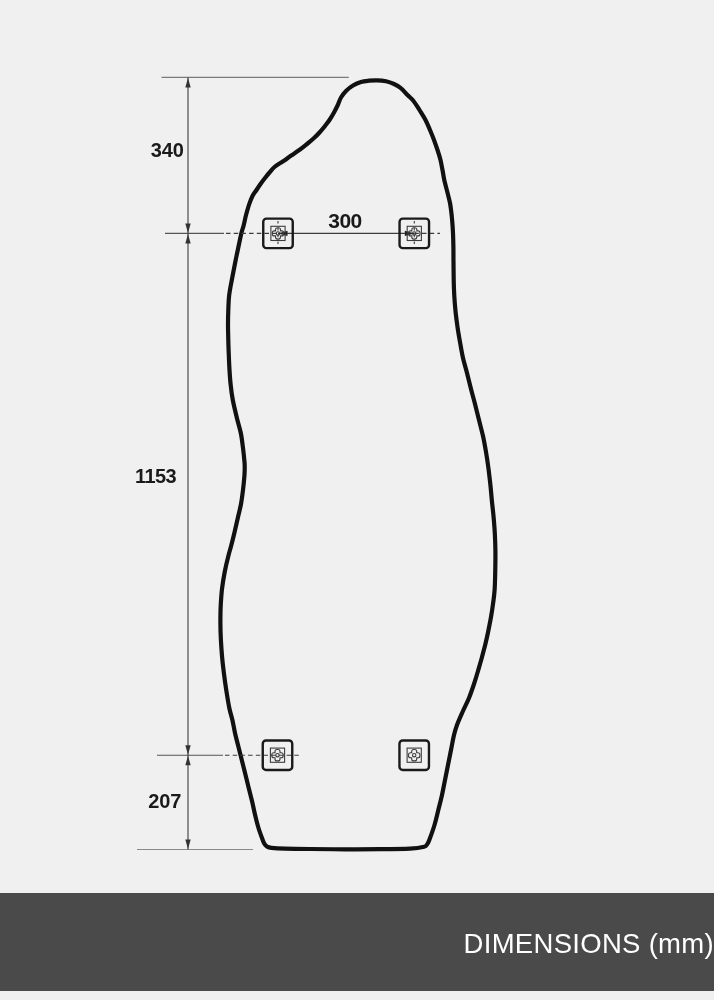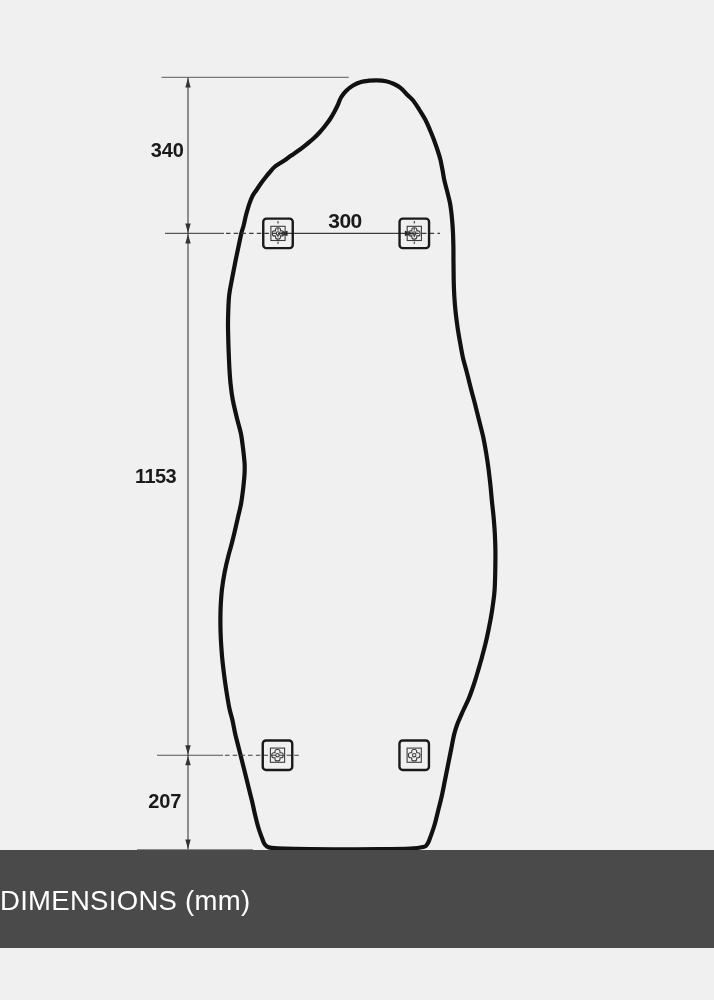--- a/index.html
+++ b/index.html
@@ -1,18 +1,18 @@
 <!DOCTYPE html>
 <html><head>
 <meta charset="utf-8">
 <style>
 html,body{margin:0;padding:0;}
 body{width:714px;height:1000px;background:#f0f0f0;font-family:"Liberation Sans",sans-serif;overflow:hidden;position:relative;}
 #stage{position:absolute;left:0;top:0;}
-#footer{position:absolute;left:0;top:850px;width:714px;height:98px;background:#4a4a4a;display:flex;align-items:center;justify-content:flex-start;}
+#footer{position:absolute;left:0;top:893px;width:714px;height:98px;background:#4a4a4a;display:flex;align-items:center;justify-content:flex-end;}
 #footer span{color:#fff;font-size:27.5px;letter-spacing:0.3px;position:relative;top:1.5px;}
 </style>
 </head>
 <body>
 
 <svg id="stage" width="714" height="902" viewBox="0 0 714 902">
 
   <path id="blob" d="M 377.0 80.3 C 379.8 80.4 383.2 80.7 386.0 81.3 C 388.8 81.9 391.6 82.9 394.0 84.0 C 396.4 85.1 398.2 86.0 400.5 87.8 C 402.8 89.6 405.3 92.8 407.5 95.0 C 409.7 97.2 411.5 98.5 413.5 101.0 C 415.5 103.5 417.5 106.8 419.5 110.0 C 421.5 113.2 423.8 116.7 425.5 120.0 C 427.2 123.3 428.6 126.7 430.0 130.0 C 431.4 133.3 432.8 136.7 434.0 140.0 C 435.2 143.3 436.4 146.7 437.5 150.0 C 438.6 153.3 439.7 156.7 440.5 160.0 C 441.3 163.3 441.8 166.5 442.5 170.0 C 443.2 173.5 443.6 177.2 444.5 181.0 C 445.4 184.8 446.7 189.3 447.6 193.0 C 448.5 196.7 449.4 199.8 450.0 203.0 C 450.6 206.2 450.9 209.0 451.3 212.0 C 451.7 215.0 451.9 217.5 452.2 221.0 C 452.5 224.5 452.8 228.7 453.0 233.0 C 453.2 237.3 453.3 242.2 453.4 247.0 C 453.5 251.8 453.4 256.5 453.5 262.0 C 453.6 267.5 453.6 274.3 453.7 280.0 C 453.8 285.7 454.0 290.8 454.3 296.0 C 454.6 301.2 455.0 305.8 455.5 311.0 C 456.0 316.2 456.8 321.8 457.5 327.0 C 458.2 332.2 459.1 336.8 460.0 342.0 C 460.9 347.2 461.8 352.8 463.0 358.0 C 464.2 363.2 465.7 367.8 467.0 373.0 C 468.3 378.2 469.7 383.8 471.0 389.0 C 472.3 394.2 473.7 398.8 475.0 404.0 C 476.3 409.2 477.7 414.7 479.0 420.0 C 480.3 425.3 481.8 430.7 483.0 436.0 C 484.2 441.3 485.1 446.7 486.0 452.0 C 486.9 457.3 487.7 462.7 488.4 468.0 C 489.1 473.3 489.7 478.7 490.3 484.0 C 490.9 489.3 491.3 494.7 491.8 500.0 C 492.3 505.3 493.0 510.5 493.5 516.0 C 494.0 521.5 494.5 527.3 494.8 533.0 C 495.1 538.7 495.3 544.2 495.4 550.0 C 495.5 555.8 495.4 561.3 495.3 568.0 C 495.2 574.7 495.0 584.0 494.6 590.0 C 494.2 596.0 493.6 599.5 493.0 604.0 C 492.4 608.5 491.8 612.7 491.0 617.0 C 490.2 621.3 489.4 625.5 488.5 630.0 C 487.6 634.5 486.5 639.5 485.4 644.0 C 484.3 648.5 483.2 652.5 482.0 657.0 C 480.8 661.5 479.3 666.5 478.0 671.0 C 476.7 675.5 475.5 679.5 474.0 684.0 C 472.5 688.5 470.8 693.5 469.0 698.0 C 467.2 702.5 465.0 706.5 463.0 711.0 C 461.0 715.5 458.5 721.0 457.0 725.0 C 455.5 729.0 455.0 730.8 454.0 735.0 C 453.0 739.2 452.0 745.0 451.0 750.0 C 450.0 755.0 449.0 760.0 448.0 765.0 C 447.0 770.0 446.0 775.0 445.0 780.0 C 444.0 785.0 443.1 790.0 442.0 795.0 C 440.9 800.0 439.6 805.0 438.3 810.0 C 437.1 815.0 436.0 820.0 434.5 825.0 C 433.0 830.0 430.5 836.8 429.3 840.0 C 428.1 843.2 428.1 843.1 427.2 844.2 C 426.3 845.3 427.1 846.0 424.2 846.7 C 421.3 847.4 417.4 848.2 410.0 848.6 C 402.6 849.0 390.8 849.1 380.0 849.2 C 369.2 849.3 356.7 849.3 345.0 849.3 C 333.3 849.3 320.0 849.1 310.0 849.0 C 300.0 848.9 291.4 848.8 285.0 848.6 C 278.6 848.4 274.3 848.1 271.3 847.8 C 268.3 847.5 268.3 847.2 267.2 846.6 C 266.1 846.0 265.3 845.2 264.6 844.1 C 263.9 843.0 263.8 842.9 262.8 840.2 C 261.8 837.5 259.8 832.3 258.5 828.0 C 257.2 823.7 256.1 819.0 255.0 814.5 C 253.9 810.0 253.1 805.5 252.0 801.0 C 250.9 796.5 249.7 792.0 248.6 787.5 C 247.5 783.0 246.4 778.5 245.3 774.0 C 244.2 769.5 243.0 765.0 241.9 760.5 C 240.8 756.0 239.6 751.5 238.5 747.0 C 237.4 742.5 236.1 738.0 235.1 733.5 C 234.1 729.0 233.4 724.2 232.4 720.0 C 231.4 715.8 230.3 712.8 229.3 708.0 C 228.3 703.2 227.3 696.7 226.4 691.0 C 225.5 685.3 224.7 679.7 224.0 674.0 C 223.3 668.3 222.6 662.7 222.1 657.0 C 221.6 651.3 221.2 645.7 220.9 640.0 C 220.6 634.3 220.4 628.7 220.4 623.0 C 220.4 617.3 220.4 611.7 220.7 606.0 C 221.0 600.3 221.3 594.7 222.0 589.0 C 222.7 583.3 223.6 577.7 224.7 572.0 C 225.8 566.3 227.5 559.3 228.6 555.0 C 229.7 550.7 230.1 549.8 231.1 546.0 C 232.1 542.2 233.5 536.7 234.6 532.0 C 235.7 527.3 236.7 522.7 237.8 518.0 C 238.9 513.3 240.1 508.7 241.0 504.0 C 241.9 499.3 242.4 494.7 243.0 490.0 C 243.6 485.3 244.1 479.7 244.4 476.0 C 244.7 472.3 244.7 470.3 244.7 468.0 C 244.7 465.7 244.8 465.3 244.5 462.0 C 244.2 458.7 243.6 452.7 243.0 448.0 C 242.4 443.3 241.9 438.7 241.0 434.0 C 240.1 429.3 238.8 425.7 237.4 420.0 C 236.0 414.3 233.9 405.8 232.8 400.0 C 231.7 394.2 231.2 390.0 230.7 385.0 C 230.1 380.0 229.8 375.0 229.5 370.0 C 229.2 365.0 229.0 360.0 228.8 355.0 C 228.6 350.0 228.4 345.0 228.3 340.0 C 228.2 335.0 228.0 330.0 228.0 325.0 C 228.0 320.0 228.1 315.0 228.3 310.0 C 228.5 305.0 228.6 300.0 229.2 295.0 C 229.8 290.0 230.8 285.2 231.8 280.0 C 232.8 274.8 234.0 268.7 235.0 263.5 C 236.0 258.3 236.9 254.1 238.0 249.0 C 239.1 243.9 240.5 236.8 241.4 233.0 C 242.3 229.2 242.7 229.0 243.5 226.0 C 244.3 223.0 245.1 218.5 246.1 214.8 C 247.1 211.1 248.3 206.7 249.4 203.6 C 250.5 200.5 251.3 198.3 252.5 196.0 C 253.7 193.7 255.2 192.0 256.5 190.0 C 257.8 188.0 259.1 186.0 260.5 184.0 C 261.9 182.0 263.5 179.9 265.0 178.0 C 266.5 176.1 267.9 174.3 269.5 172.5 C 271.1 170.7 272.2 168.9 274.5 167.0 C 276.8 165.1 280.6 163.0 283.5 161.0 C 286.4 159.0 289.2 156.9 292.0 155.0 C 294.8 153.1 297.5 151.3 300.0 149.5 C 302.5 147.7 304.8 145.8 307.0 144.0 C 309.2 142.2 311.4 140.4 313.5 138.5 C 315.6 136.6 317.6 134.6 319.5 132.5 C 321.4 130.4 323.3 128.2 325.0 126.0 C 326.7 123.8 328.3 121.8 329.8 119.5 C 331.3 117.2 332.7 114.9 334.0 112.5 C 335.3 110.1 336.6 107.5 337.8 105.0 C 339.0 102.5 339.6 99.8 341.0 97.5 C 342.4 95.2 344.0 93.0 346.0 91.0 C 348.0 89.0 350.5 87.0 353.0 85.5 C 355.5 84.0 358.3 82.8 361.0 82.0 C 363.7 81.2 366.3 81.0 369.0 80.7 C 371.7 80.4 374.2 80.2 377.0 80.3 Z" fill="none" stroke="#111111" stroke-width="4.2" stroke-linejoin="round"></path>
 
   <line x1="161.5" y1="77.4" x2="348.8" y2="77.4" stroke="#7a7a7a" stroke-width="1.1"></line>

